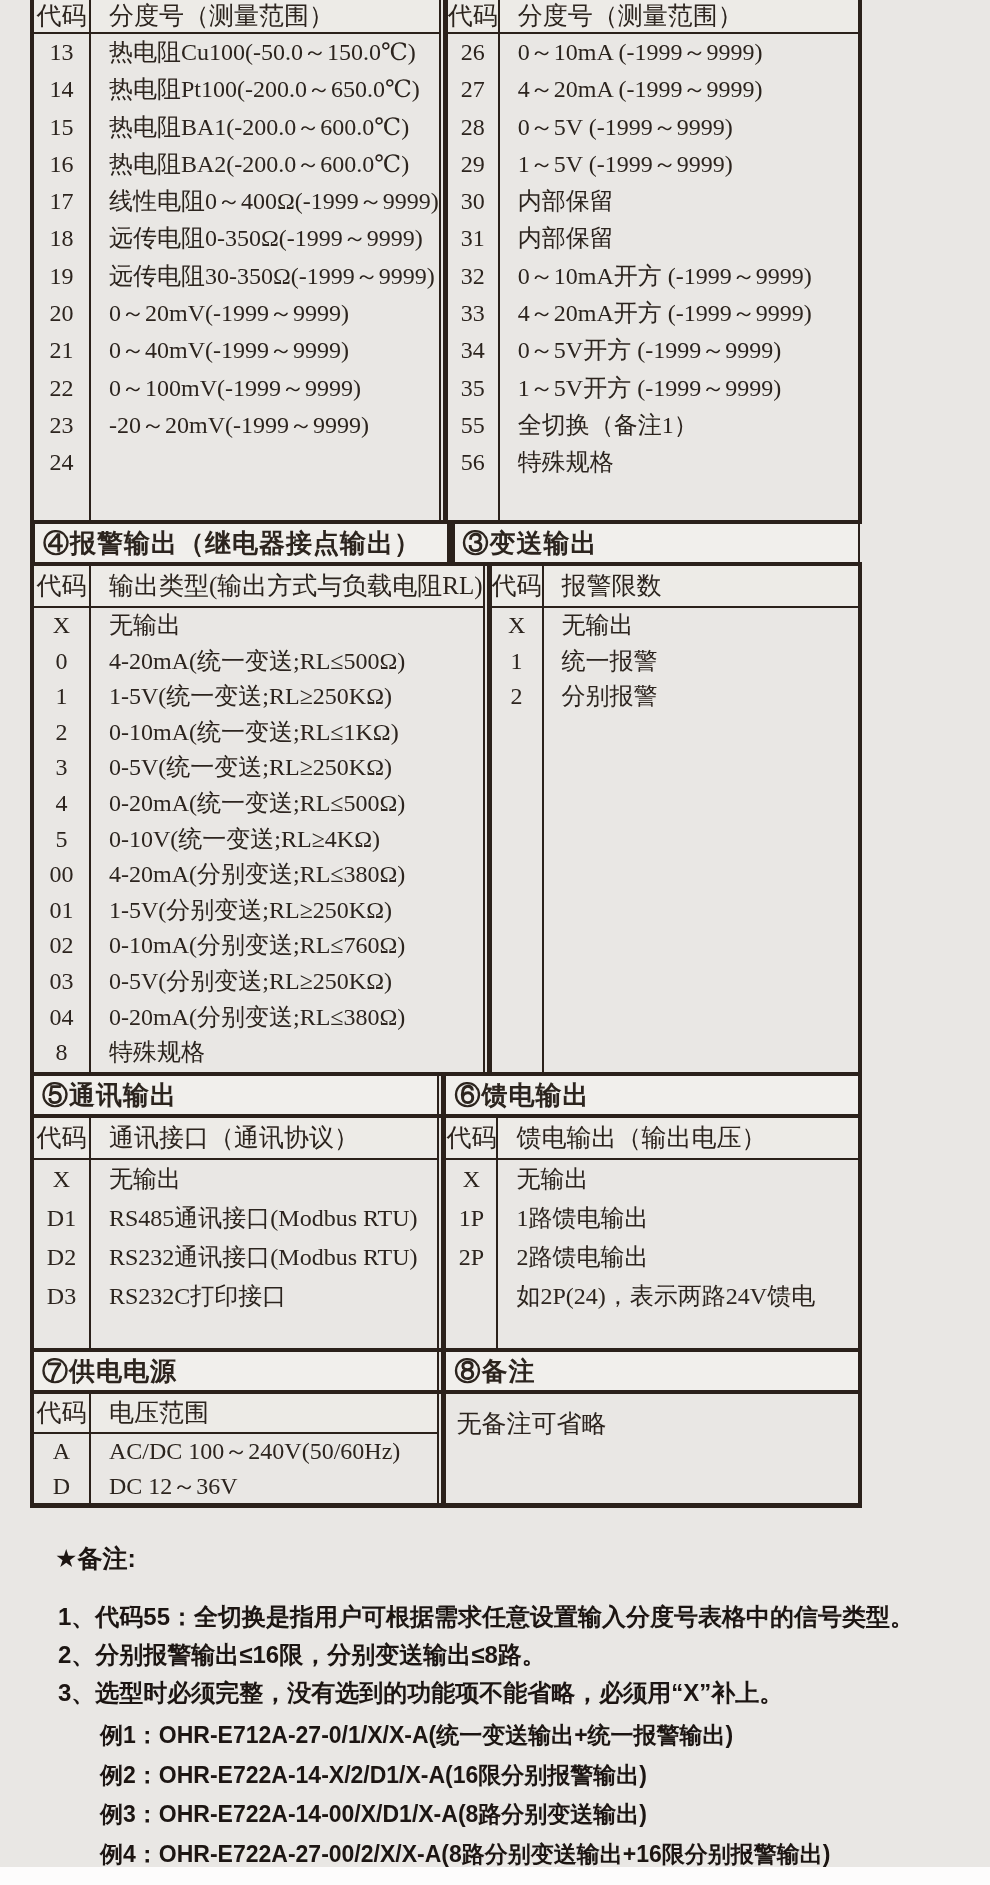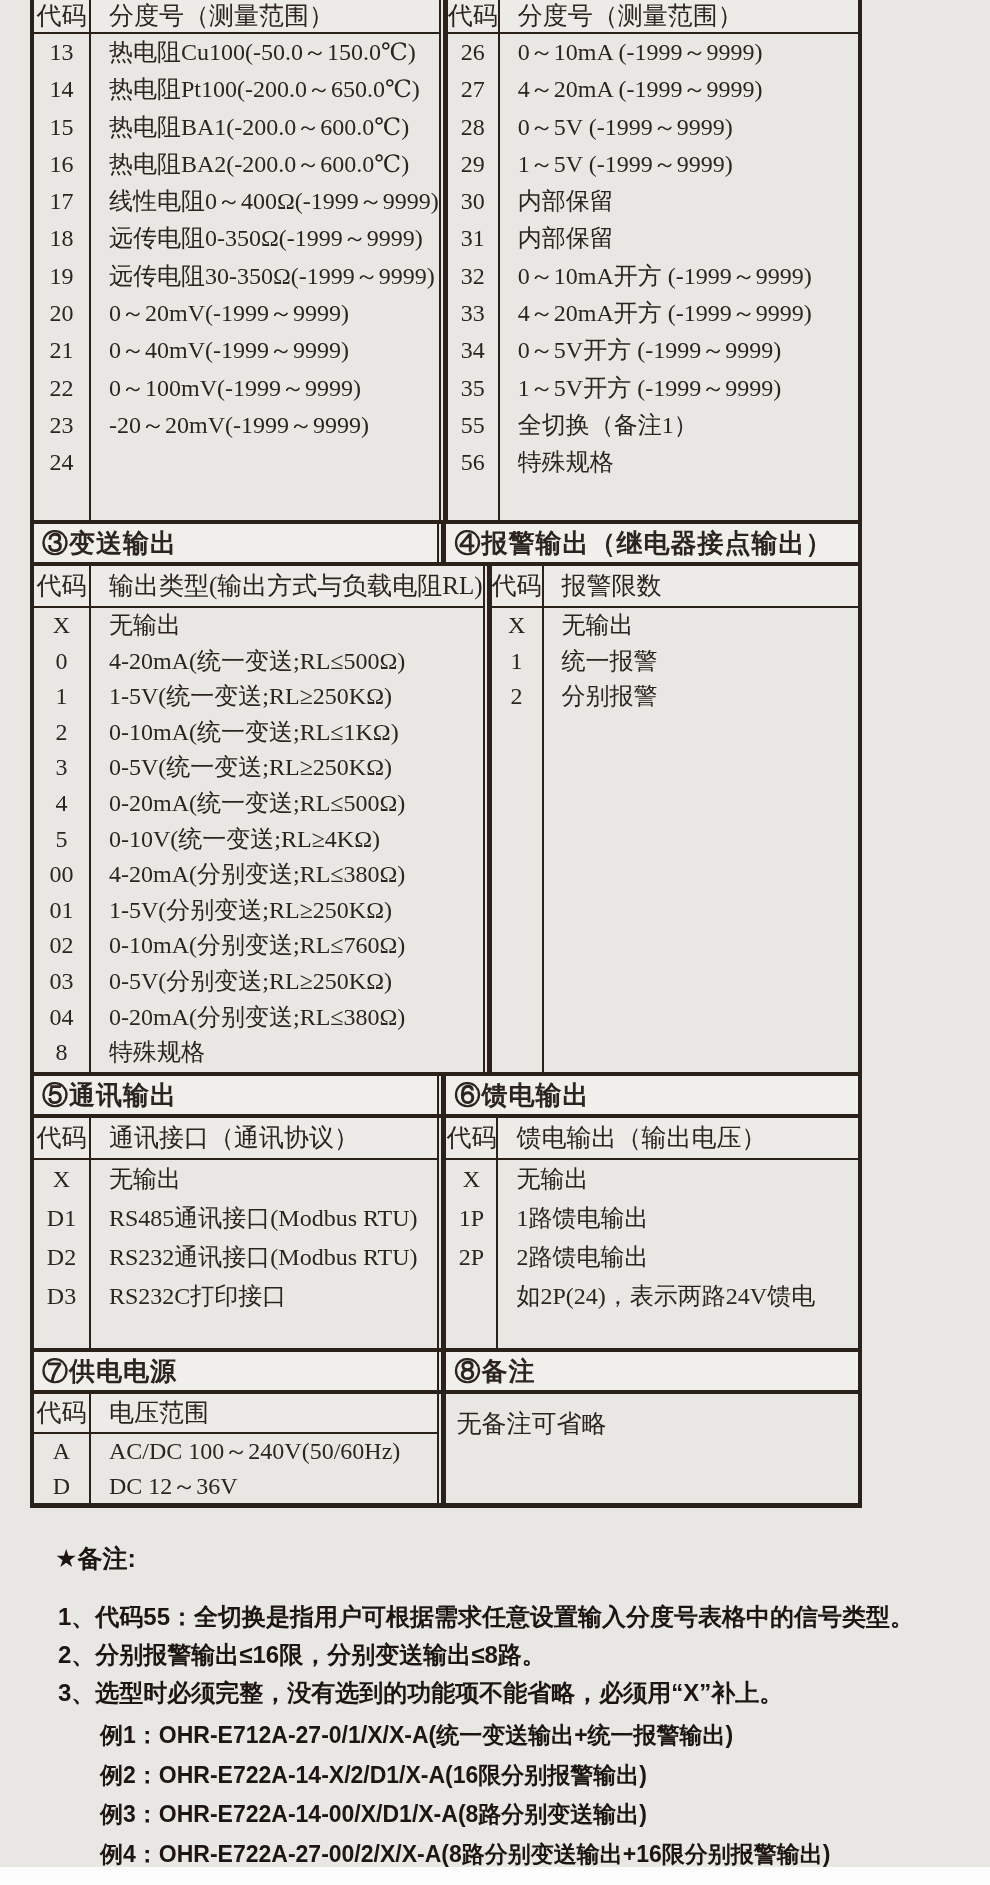--- a/index.html
+++ b/index.html
@@ -182,25 +182,25 @@
             <div class="trow">
             <span class="code">56</span>
             <span class="desc">特殊规格</span>
           </div>
           </div>
       </div>
     </div>
   </div>
 
   <div class="row2 band">
+    <div class="half hr">
+        <span class="band-title">④报警输出（继电器接点输出）</span>
+      </div>
     <div class="half hl">
         <span class="band-title">③变送输出</span>
-      </div>
-    <div class="half hr">
-        <span class="band-title">④报警输出（继电器接点输出）</span>
       </div>
   </div>
 
   <div class="row2 block-b">
     <div class="half hl">
       <div class="tbl tbl-l">
         <div class="thead">
           <span class="code">代码</span>
           <span class="desc">输出类型(输出方式与负载电阻RL)</span>
         </div>

